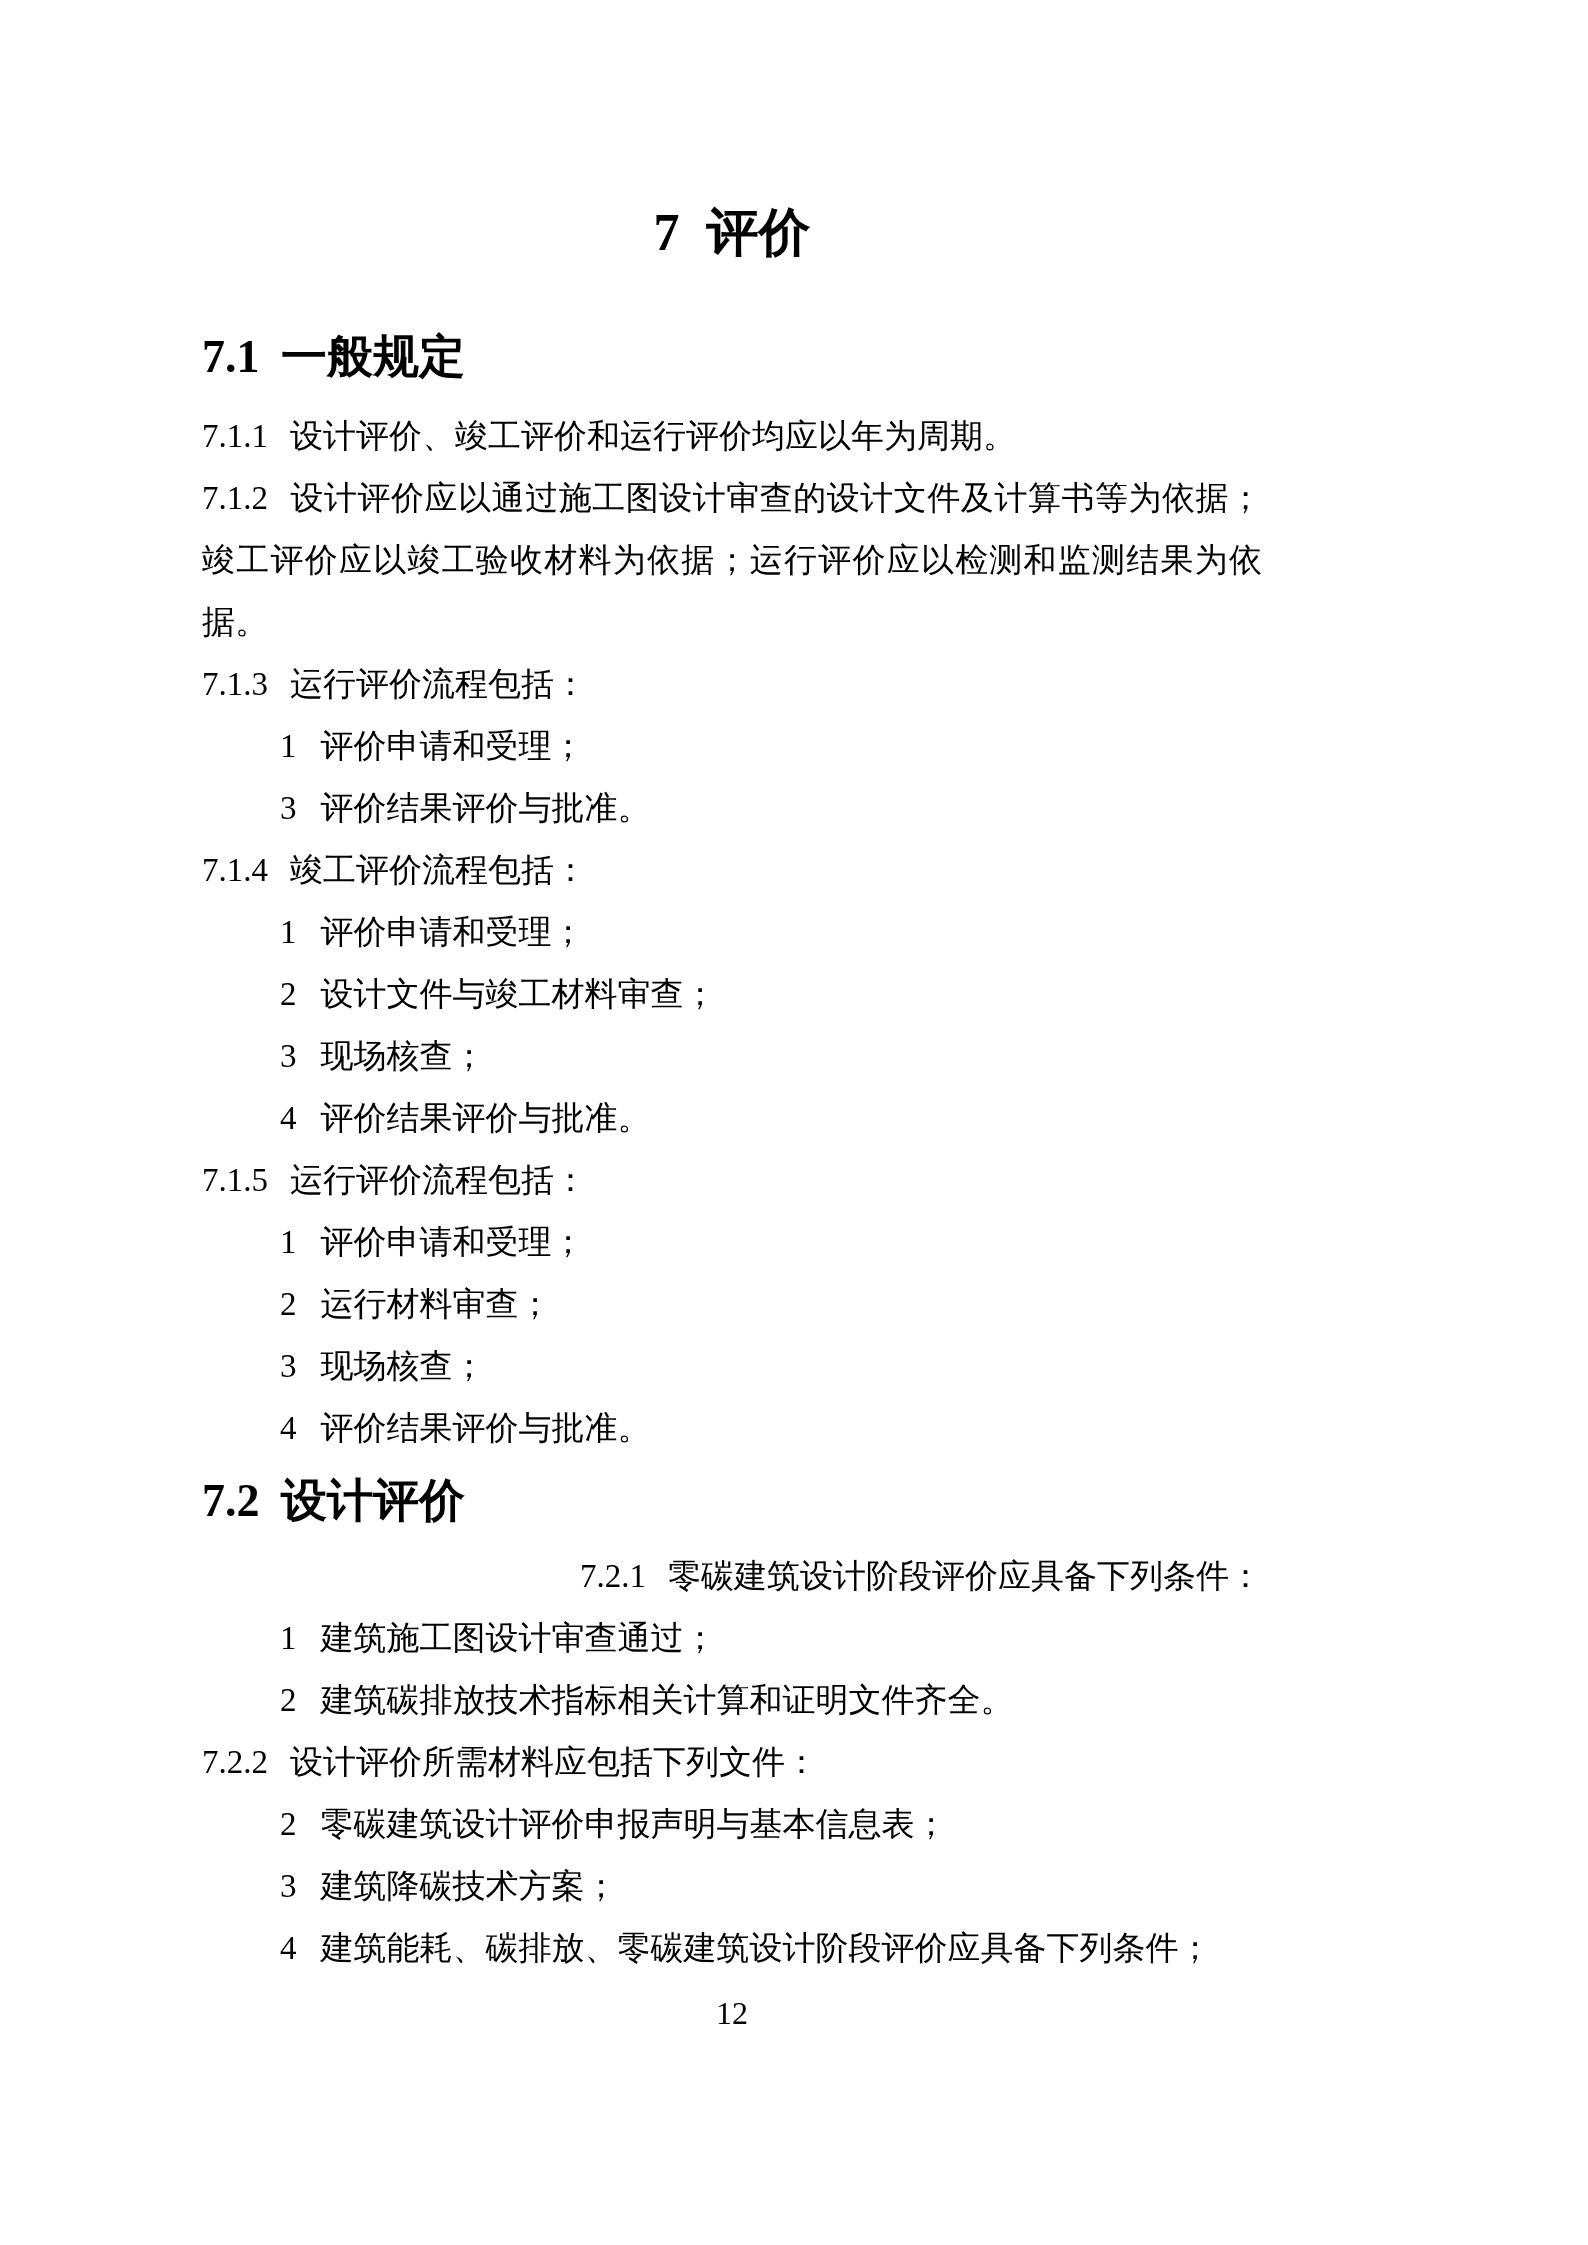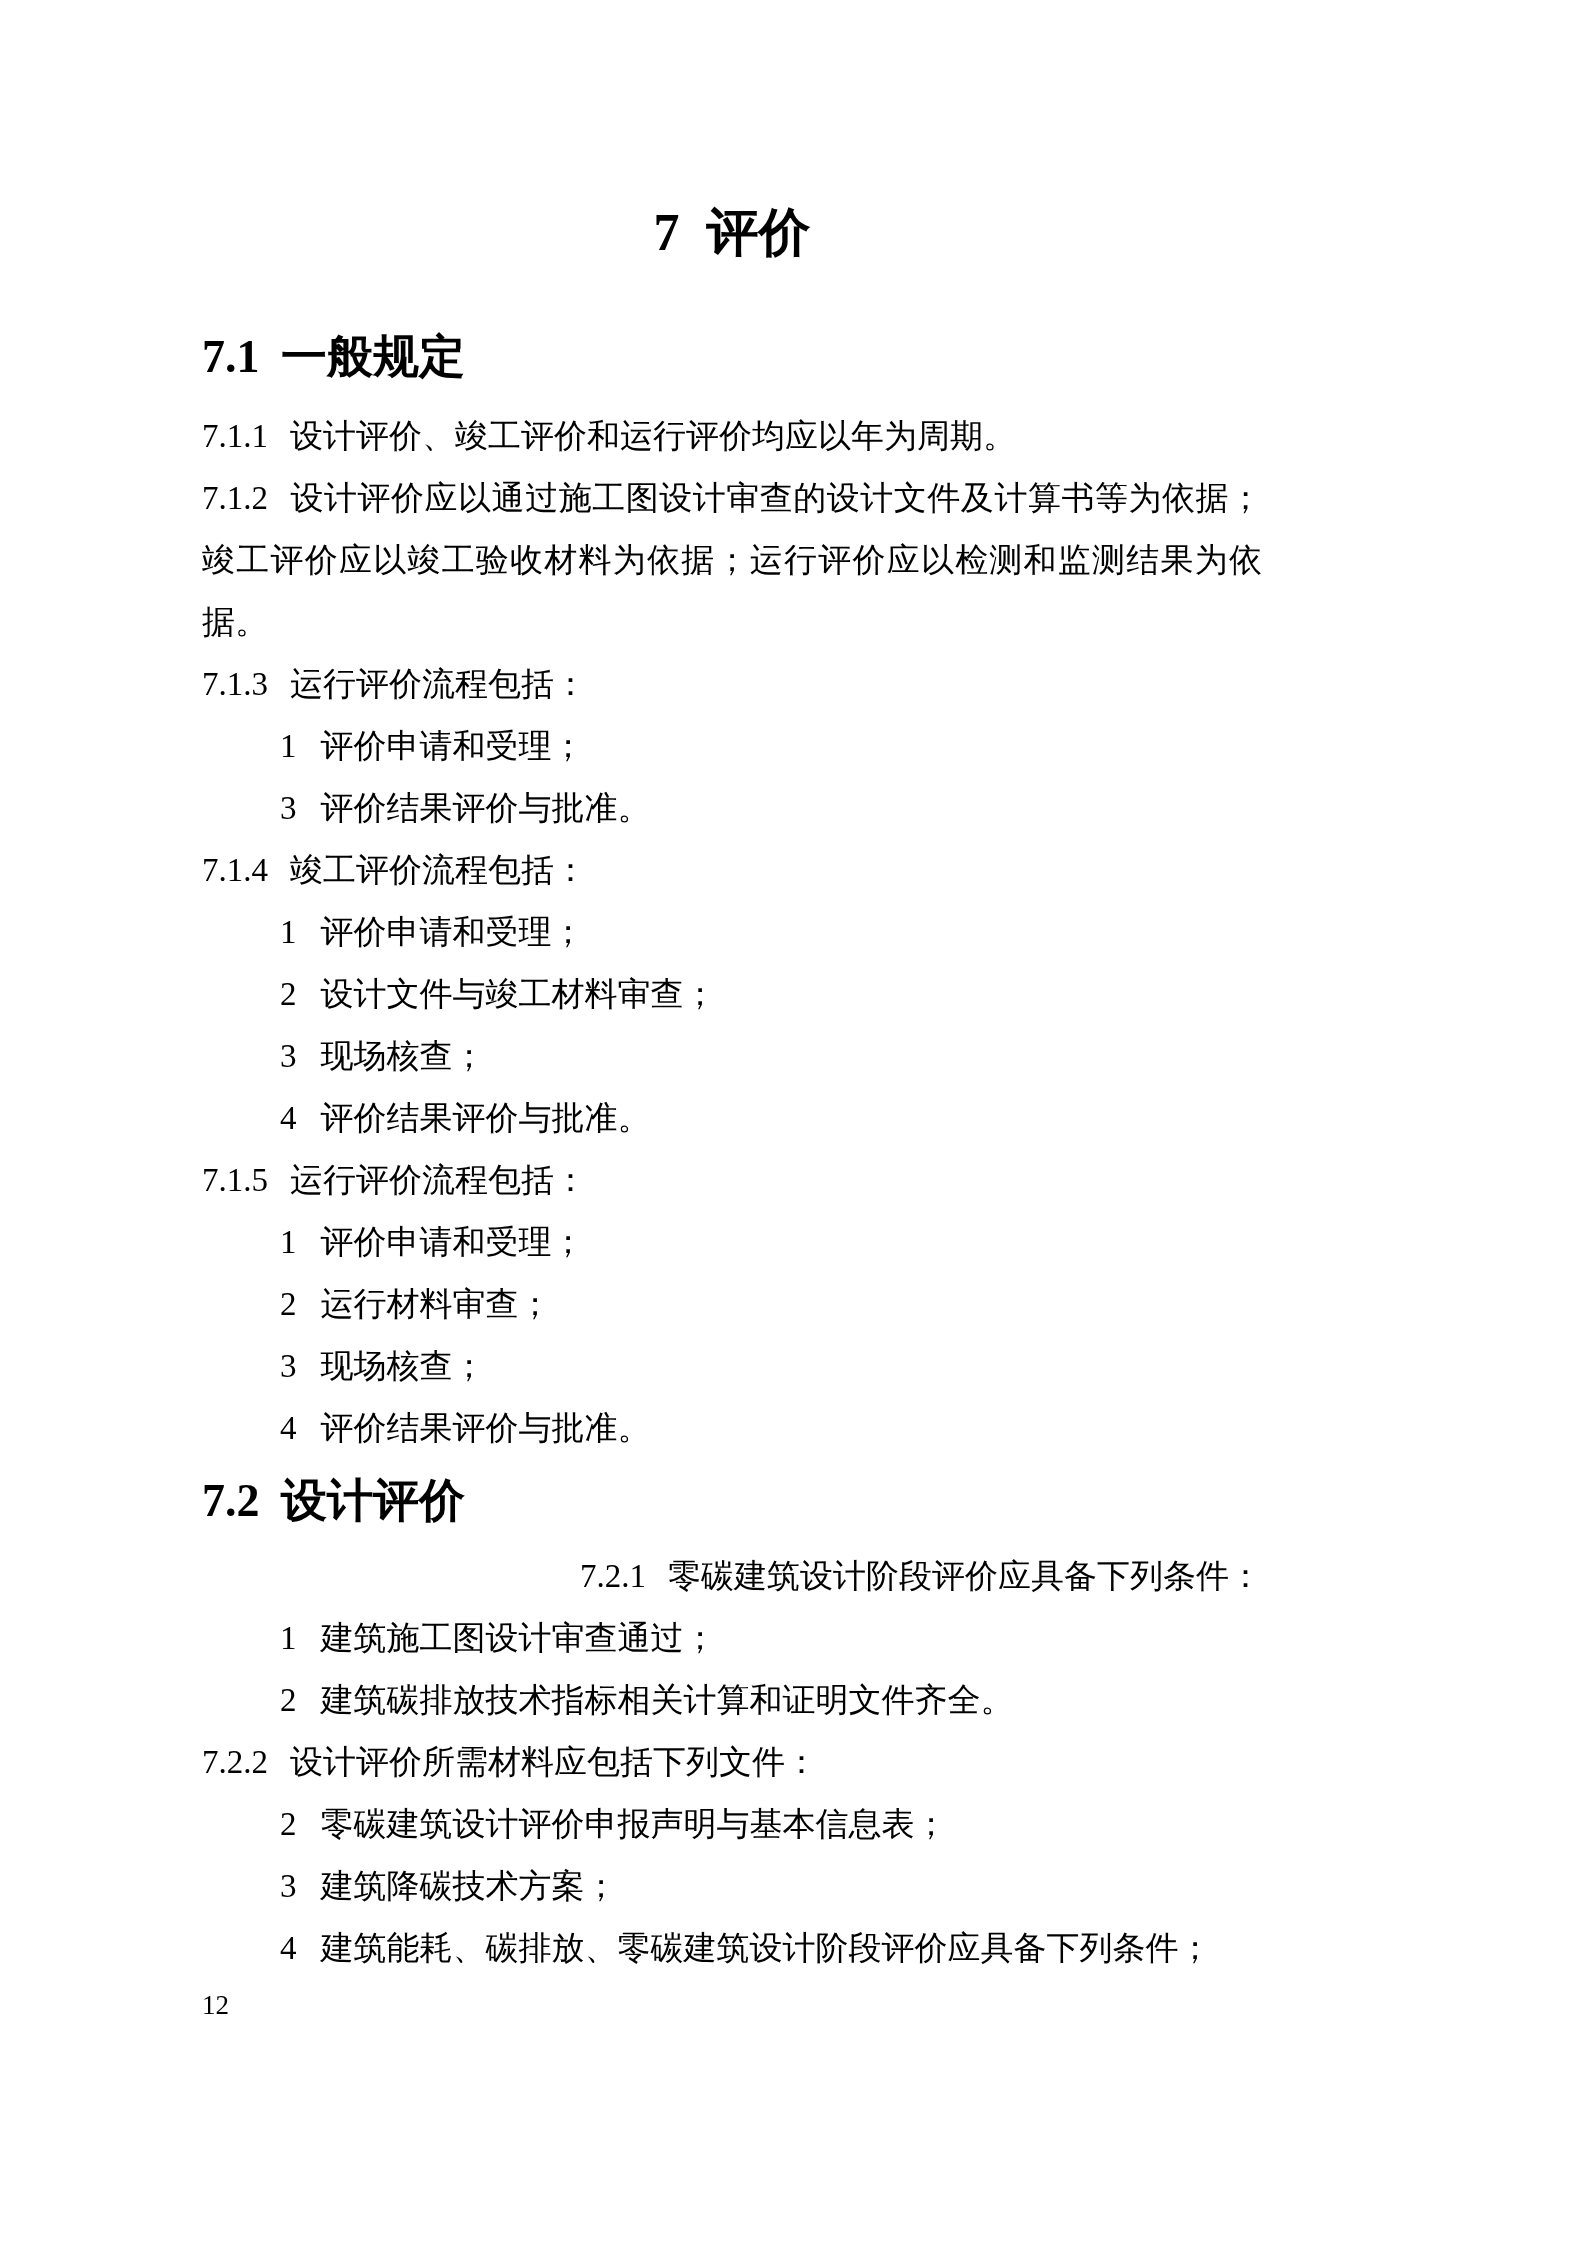--- a/index.html
+++ b/index.html
@@ -37,24 +37,24 @@
     font-size: 33px;
     line-height: 62px;
   }
   p.first-clause { margin-top: 22px; }
   p.sec2-first-clause { margin-top: 18px; text-align: right; }
   p.wrap { text-align: justify; }
   p.item { padding-left: 78px; }
   .num { font-weight: 400; margin-right: 22px; }
   .item .num { margin-right: 24px; }
   .page-number {
-    margin: 6px 0 0 0;
-    font-size: 27px;
+    margin: 14px 0 0 0;
+    font-size: 32px;
     line-height: 40px;
-    text-align: left;
+    text-align: center;
   }
 </style>
 </head>
 <body>
 
 <div class="page">
   <div class="content">
 
     <h1 class="chapter">7 评价</h1>
 

